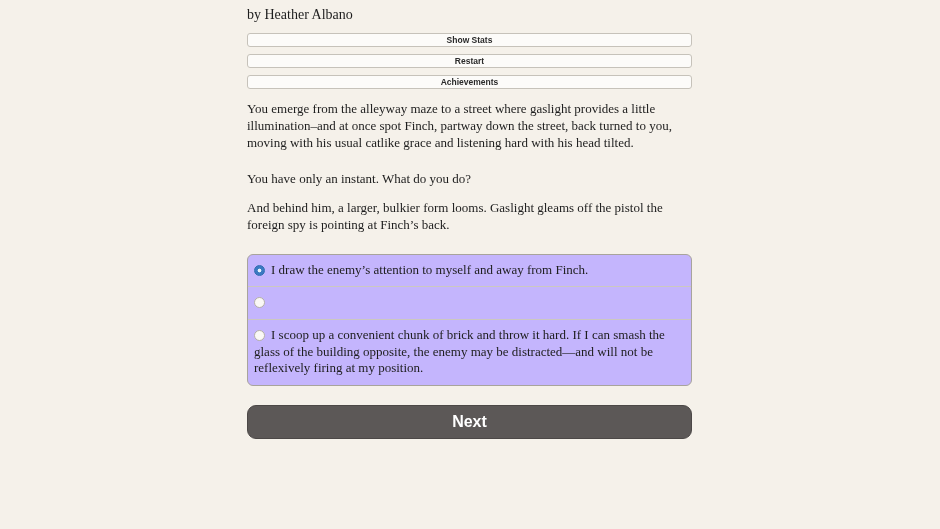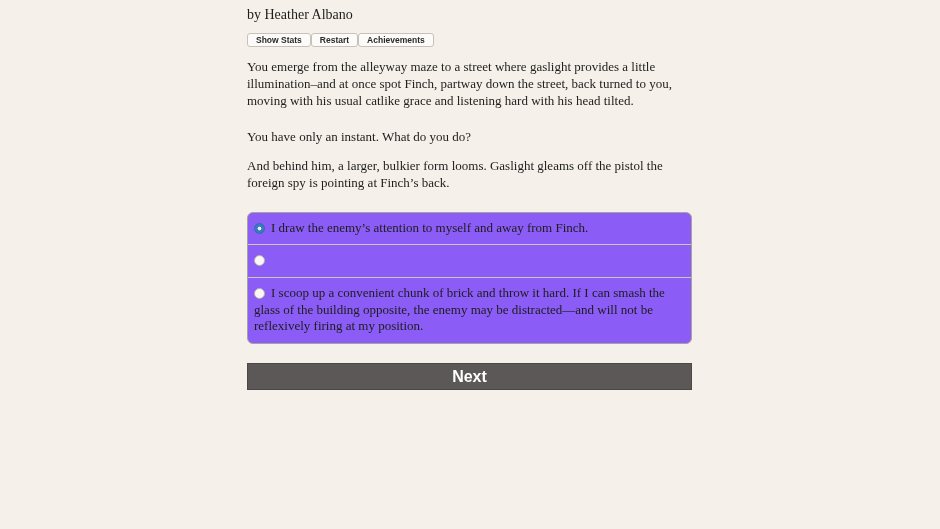--- a/index.html
+++ b/index.html
@@ -17,21 +17,23 @@
     margin-left: 247px;
     padding-top: 7px;
   }
   .byline {
     font-size: 14px;
     line-height: 1.1;
     margin: 0 0 11px 0;
   }
   .toolbar {
     display: flex;
+    gap: 7px;
     margin: 0 0 10px 0;
+    flex-direction: column;
   }
   .toolbar button {
     font-family: "Liberation Sans", sans-serif;
     font-size: 8.5px;
     font-weight: bold;
     color: #2a2a2a;
     background: #fcfbf9;
     border: 1px solid #c6c2ba;
     border-radius: 3px;
     padding: 0 8px;
@@ -42,21 +44,21 @@
   p.story {
     font-size: 13px;
     line-height: 1.3;
     margin: 12px 0 13px 0;
   }
   p.prompt { margin: 19px 0 0 0; }
   .choices {
     margin-top: 20px;
     border: 1px solid var(--choice-border, #a8a49c);
     border-radius: 6px;
-    background: #8b5cf6;
+    background: #c4b5fd;
     overflow: hidden;
   }
   .choice {
     display: block;
     padding: 7px 10px 8px 6px;
     font-size: 13px;
     line-height: 1.28;
     cursor: pointer;
   }
   .choice + .choice { border-top: 1px solid #ccc8c0; }
@@ -70,24 +72,24 @@
     vertical-align: -2px;
     margin-right: 6px;
   }
   .radio.selected {
     border: 1px solid #2f6cb0;
     background: radial-gradient(circle at 50% 50%, #e9f2fc 0 1.6px, var(--radio, #3b7ac2) 2.2px);
   }
   .next {
     display: block;
     width: 100%;
-    height: 27px;
+    height: 34px;
     margin-top: 19px;
     border: 1px solid #4c4847;
-    border-radius: 0;
+    border-radius: 9px;
     background: var(--next-bg, #5c5857);
     color: var(--next-text, #ffffff);
     font-family: "Liberation Sans", sans-serif;
     font-size: 16px;
     font-weight: bold;
     line-height: 25px;
     padding: 0;
     cursor: pointer;
   }
 </style>

